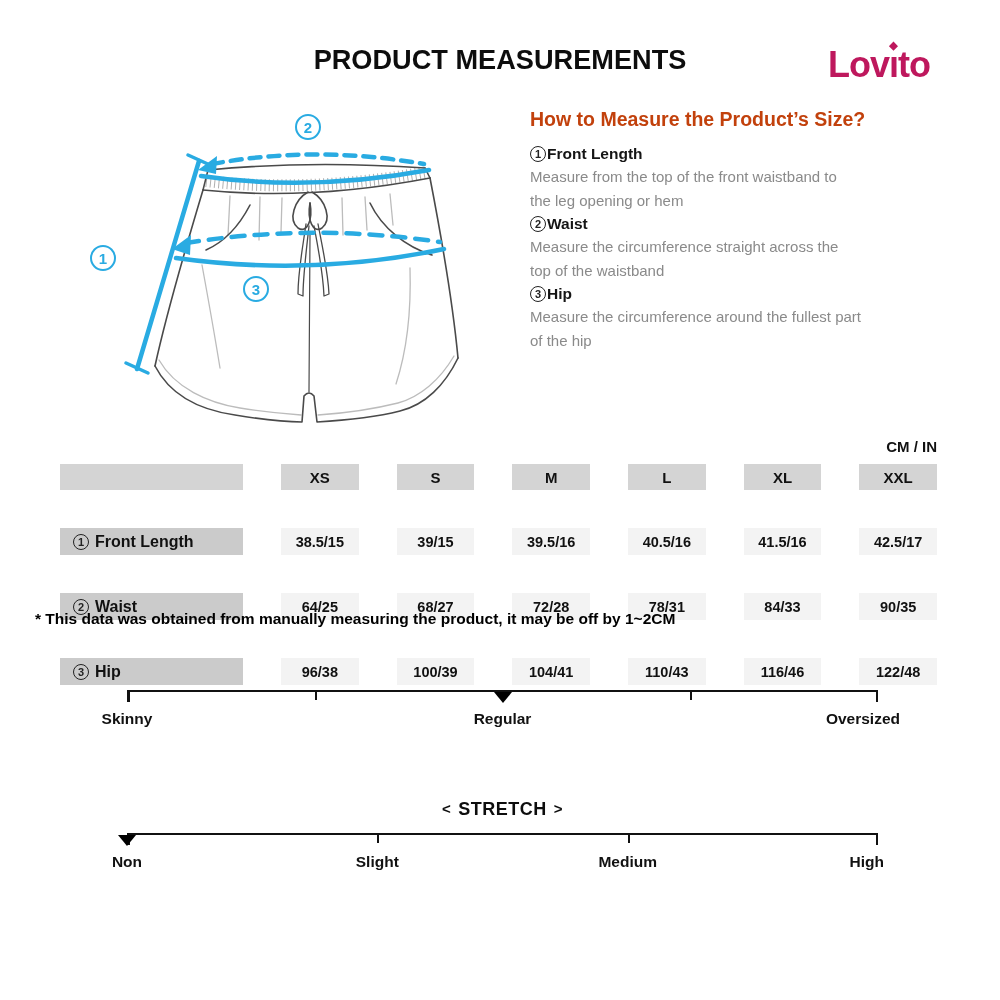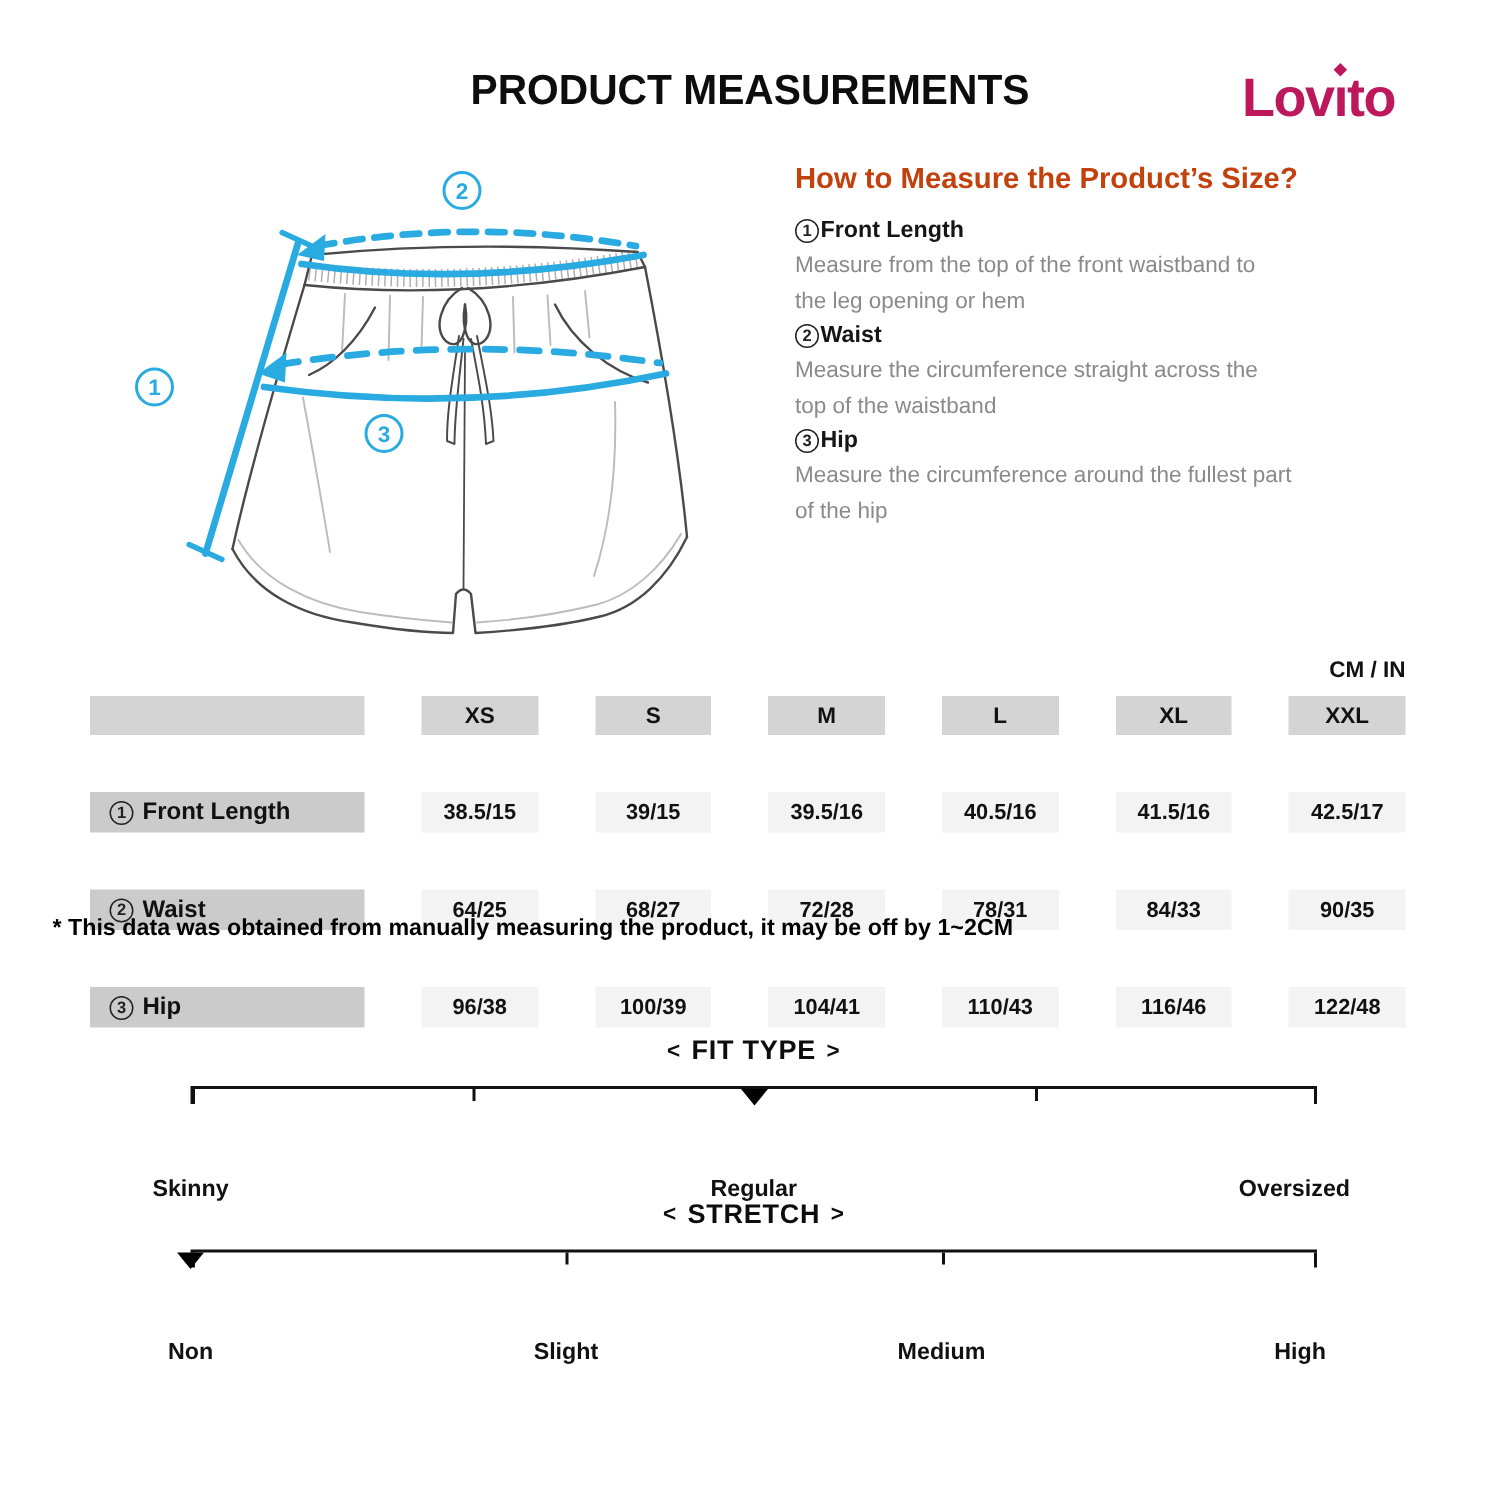--- a/index.html
+++ b/index.html
@@ -69,21 +69,21 @@
   .scale-title .chev { font-size:15px; margin:0 7px; position:relative; top:-1px; }
   .scale-line { position:relative; height:11px; border-top:2.5px solid #111; }
   .cap  { position:absolute; top:0; width:2.5px; height:10px; background:#111; }
   .tick { position:absolute; top:0; width:2px;  height:8px;  background:#111; }
   .marker {
     position:absolute; top:0; transform:translateX(-50%);
     width:0; height:0; border-left:9px solid transparent;
     border-right:9px solid transparent; border-top:11px solid #000;
   }
   .scale-labels { position:relative; height:20px; margin-top:7px; font-size:15.5px; font-weight:bold; }
-  .scale-labels span { position:absolute; transform:translateX(-50%); white-space:nowrap;margin-top:40px; }
+  .scale-labels span { position:absolute; transform:translateX(-50%); white-space:nowrap; }
   svg text { font-family:"Liberation Sans", sans-serif; }
 </style>
 </head>
 <body>
 
 <div class="page">
 
   <div class="page-title">PRODUCT MEASUREMENTS</div>
 
   <div class="logo"><span>Lov</span><span class="i-wrap"><span>ı</span><span class="i-dot">◆</span></span><span>to</span></div>
@@ -213,21 +213,20 @@
     <div class="cell td">100/39</div>
     <div class="cell td">104/41</div>
     <div class="cell td">110/43</div>
     <div class="cell td">116/46</div>
     <div class="cell td">122/48</div>
   </div>
 
   <div class="footnote">* This data was obtained from manually measuring the product, it may be off by 1~2CM</div>
 
   <div class="scale scale-fit">
-    <div class="scale-title"><span class="chev">&lt;</span><span>FIT TYPE</span><span class="chev">&gt;</span></div>
     <div class="scale-line">
       <span class="cap" style="left:0;"></span>
       <span class="tick" style="left:25%;"></span>
       <span class="tick" style="left:75%;"></span>
       <span class="cap" style="right:0;"></span>
       <span class="marker" style="left: 50%;"></span>
     </div>
     <div class="scale-labels">
       <span style="left:0%;">Skinny</span>
       <span style="left:50%;">Regular</span>

